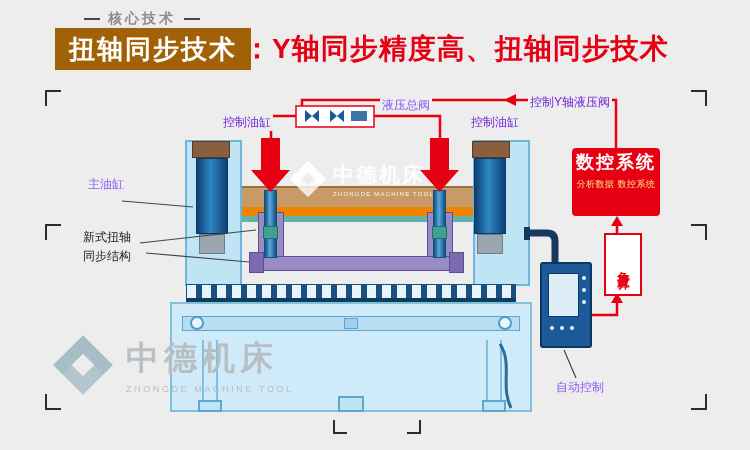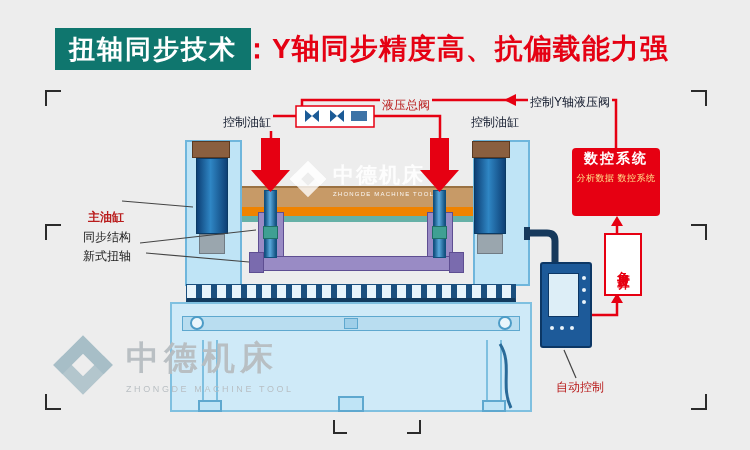--- a/index.html
+++ b/index.html
@@ -9,51 +9,51 @@
   .mark{position:absolute;width:14px;height:14px;border:0 solid #2b2b2b;}
   .mark.tl{border-top-width:2px;border-left-width:2px;}
   .mark.tr{border-top-width:2px;border-right-width:2px;}
   .mark.bl{border-bottom-width:2px;border-left-width:2px;}
   .mark.br{border-bottom-width:2px;border-right-width:2px;}
   
   .eyebrow{position:absolute;left:84px;top:10px;display:flex;align-items:center;gap:8px;}
   .eyebrow .line{width:16px;height:2px;background:#4a4a4a;}
   .eyebrow .txt{font-size:14px;font-weight:700;color:#8c8c8c;letter-spacing:3px;}
   .titlebox{position:absolute;left:55px;top:28px;height:42px;line-height:42px;padding:0 14px;
-            background:#0f766e;color:#fff;font-size:26px;font-weight:700;letter-spacing:2px;}
+            background:#a16207;color:#fff;font-size:26px;font-weight:700;letter-spacing:2px;}
   .subtitle{position:absolute;left:243px;top:28px;height:42px;line-height:42px;
             color:#e50113;font-size:28px;font-weight:700;letter-spacing:1px;}
   
   .blk{position:absolute;box-sizing:border-box;}
   .col{background:#bfe4f6;border:2px solid #6fb6dc;}
   .cap{background:#8a5f3f;border:1px solid #5a3a22;}
   .maincyl{background:linear-gradient(90deg,#0d4076,#2f86c4 45%,#0d4076);border:1px solid #0a3a64;}
   .grayblk{background:#9aa6ae;border:1px solid #707b84;}
   .purple{background:#998bc5;border:1px solid #5e4e92;}
   .purpledark{background:#7a6bae;border:1px solid #5e4e92;}
   .slimcyl{background:linear-gradient(90deg,#11507f,#59a8dc 45%,#11507f);border:1px solid #11507f;}
   .tealsq{background:#3fa093;border:1px solid #1f6f66;}
   .toolbar{background:repeating-linear-gradient(90deg,#e8f4fb 0 9px,#1b4f7e 9px 15px);
            border:1px solid #1b4f7e;border-bottom:4px solid #123a5e;}
   .bed{background:#cfeaf8;border:2px solid #7fc0e0;}
   .rail{background:#b9ddf0;border:1px solid #5ea8cf;}
   .knob{background:#eaf6fc;border:2px solid #4d9cc7;border-radius:50%;}
   .leg{border-left:2px solid #7fc0e0;border-right:2px solid #7fc0e0;}
   .foot{background:#bfe4f6;border:2px solid #5ea8cf;}
   
-  .lbl{position:absolute;font-size:12px;color:#b91c1c;white-space:nowrap;}
-  .lbl.red{color:#0f172a;}
+  .lbl{position:absolute;font-size:12px;color:#8b5cf6;white-space:nowrap;}
+  .lbl.red{color:#6d28d9;}
   .lbl.masked{background:#ededed;padding:0 2px;}
   .torsion{position:absolute;left:70px;top:228px;width:74px;text-align:center;
            font-size:12px;color:#222;line-height:1.55;}
   
   .cnc{position:absolute;left:572px;top:148px;width:88px;height:68px;background:#e60012;
        border-radius:4px;color:#fff;text-align:center;}
   .cnc .l1{font-size:23px;font-weight:700;line-height:1;margin-top:8px;letter-spacing:1px;}
-  .cnc .l2{font-size:14px;font-weight:700;letter-spacing:2px;margin-top:2px;}
+  .cnc .l2{font-size:18px;font-weight:700;letter-spacing:2px;margin-top:2px;}
   .cnc .l3{font-size:9px;color:#ffe08a;margin-top:4px;letter-spacing:0.5px;}
   .anglebox{position:absolute;left:604px;top:233px;width:34px;height:59px;background:#fff;
             border:2px solid #e60012;display:flex;align-items:center;justify-content:center;}
   .anglebox span{writing-mode:vertical-rl;font-size:12.5px;font-weight:700;color:#e60012;letter-spacing:2px;}
   .panel{position:absolute;left:540px;top:262px;width:52px;height:86px;background:#1d5a99;
          border:2px solid #0c3765;border-radius:3px;box-sizing:border-box;}
   .panel .screen{position:absolute;left:6px;top:9px;width:29px;height:42px;background:#ddeef7;
                  border:1px solid #0c3765;}
   .panel .dot{position:absolute;width:4px;height:4px;border-radius:50%;background:#e9f3fa;}
   
@@ -74,22 +74,27 @@
 
   <div class="mark tl" style="left:45px;top:90px;"></div>
   <div class="mark tr" style="left:691px;top:90px;"></div>
   <div class="mark tl" style="left:45px;top:224px;"></div>
   <div class="mark tr" style="left:691px;top:224px;"></div>
   <div class="mark bl" style="left:45px;top:394px;"></div>
   <div class="mark br" style="left:691px;top:394px;"></div>
   <div class="mark bl" style="left:333px;top:420px;width:12px;height:12px;"></div>
   <div class="mark br" style="left:407px;top:420px;width:12px;height:12px;"></div>
 
+  <div class="eyebrow">
+    <span class="line"></span>
+    <span class="txt">核心技术</span>
+    <span class="line"></span>
+  </div>
   <div class="titlebox">扭轴同步技术</div>
-  <div class="subtitle">：Y轴同步精度高、抗偏载能力强</div>
+  <div class="subtitle">：Y轴同步精度高、扭轴同步技术</div>
 
   <div class="blk col" style="left:185px;top:140px;width:57px;height:146px;"></div>
   <div class="blk col" style="left:473px;top:140px;width:57px;height:146px;"></div>
   <div class="blk cap" style="left:192px;top:141px;width:38px;height:17px;"></div>
   <div class="blk cap" style="left:472px;top:141px;width:38px;height:17px;"></div>
   <div class="blk maincyl" style="left:196px;top:158px;width:32px;height:76px;"></div>
   <div class="blk maincyl" style="left:474px;top:158px;width:32px;height:76px;"></div>
   <div class="blk grayblk" style="left:199px;top:234px;width:26px;height:20px;"></div>
   <div class="blk grayblk" style="left:477px;top:234px;width:26px;height:20px;"></div>
 
@@ -171,24 +176,24 @@
       <line x1="140" y1="243" x2="256" y2="230"></line>
       <line x1="146" y1="253" x2="249" y2="262"></line>
       <line x1="576" y1="378" x2="564" y2="350"></line>
     </g>
   </svg>
 
   <div class="lbl red masked" style="left:221px;top:114px;">控制油缸</div>
   <div class="lbl red masked" style="left:469px;top:114px;">控制油缸</div>
   <div class="lbl masked" style="left:380px;top:97px;">液压总阀</div>
   <div class="lbl red masked" style="left:528px;top:94px;">控制Y轴液压阀</div>
-  <div class="lbl" style="left:88px;top:209px;font-weight:bold;">主油缸</div>
+  <div class="lbl" style="left:88px;top:176px;">主油缸</div>
   <div class="torsion">
+    <span style="display:block;">新式扭轴</span>
     <span style="display:block;">同步结构</span>
-    <span style="display:block;">新式扭轴</span>
   </div>
   <div class="lbl" style="left:556px;top:379px;">自动控制</div>
 
   <div class="cnc">
     <div class="l2">数控系统</div>
     <div class="l3">分析数据 数控系统</div>
   </div>
 
   <div class="anglebox">
     <span>角度计算</span>

